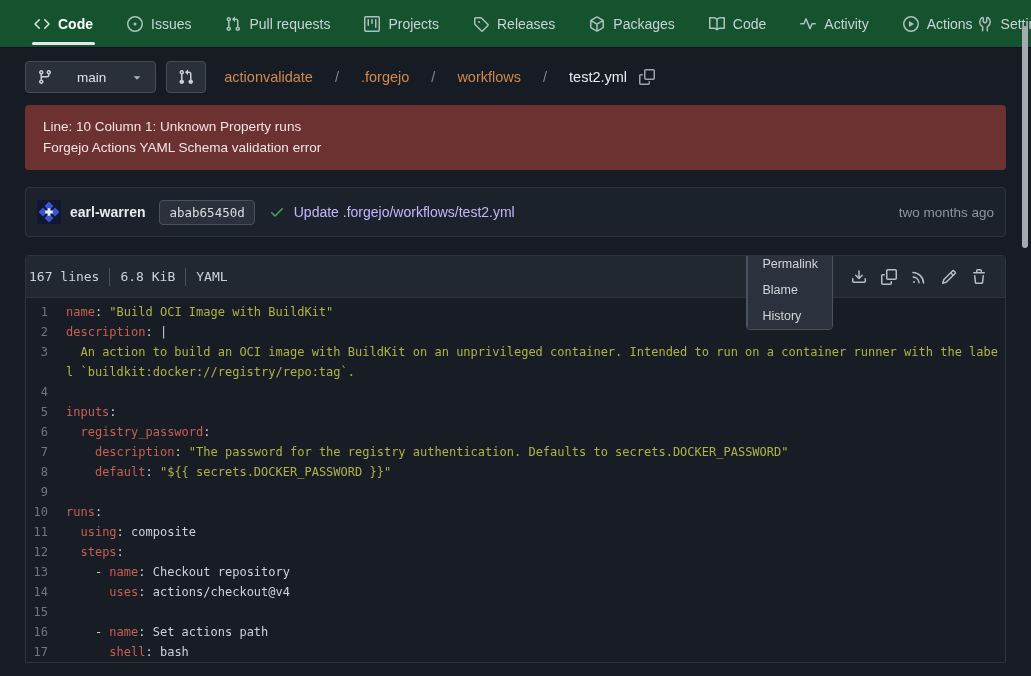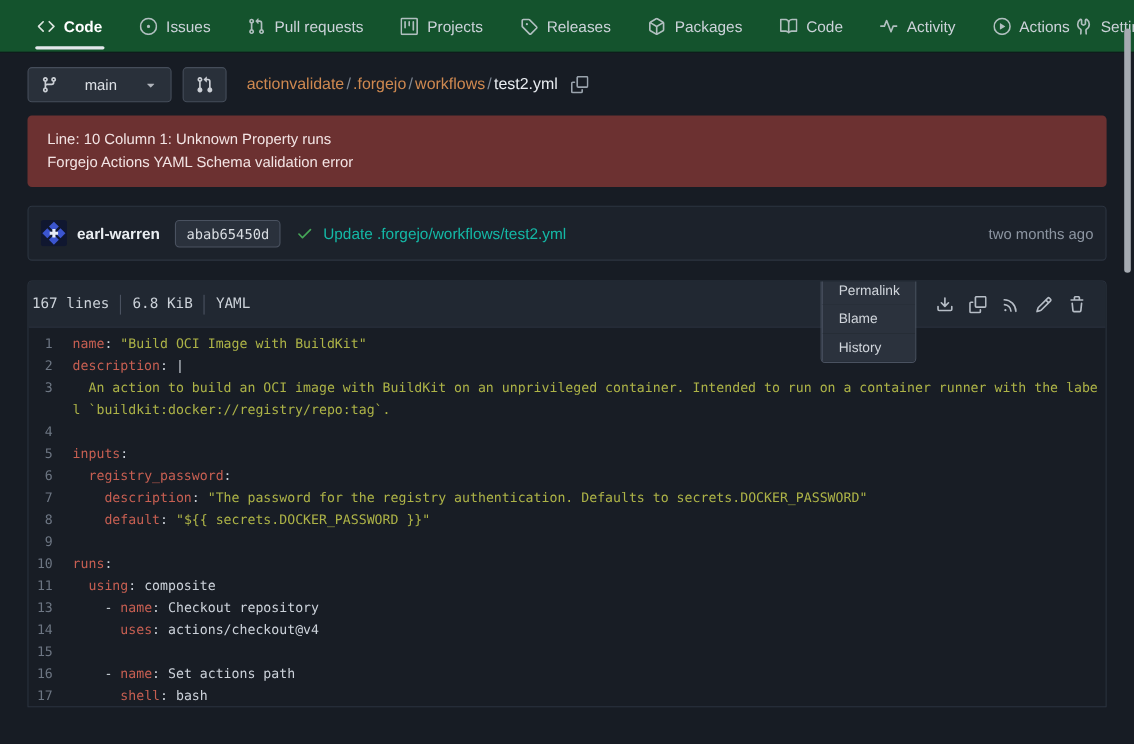--- a/index.html
+++ b/index.html
@@ -55,21 +55,21 @@
     padding:0 11px; gap:9px; font-size:14px;
   }
   .avatar { width:24px; height:24px; border-radius:3px; overflow:hidden; flex:0 0 24px; }
   .author { font-weight:bold; color:#e9edf1; cursor:pointer; }
   .sha-badge {
     font-family:"DejaVu Sans Mono", monospace; font-size:12.5px;
     background:#2a313c; border:1px solid #4a5260; border-radius:4px;
     padding:4px 9px; color:#d9dde2; margin:0 5px; cursor:pointer;text-align:center;
   }
   .check { color:#46a758; display:flex; }
-  .commit-msg { color:#14b8a6; cursor:pointer; }
+  .commit-msg { color:#c4b5fd; cursor:pointer; }
   .commit-time { margin-left:auto; color:#8d96a2; font-size:13.5px; }
   
   .file-box { margin:0 25px; border:1px solid #2c3440; border-radius:4px 4px 0 0; overflow:hidden; }
   .file-head {
     background:#212832; display:flex; align-items:center; height:42px;
     padding:0 10px 0 3px; border-bottom:1px solid #2c3440;
   }
   .file-meta {
     display:flex; align-items:center;
     font-family:"DejaVu Sans Mono", monospace; font-size:13px; color:#ccd2d9;
@@ -208,21 +208,21 @@
       </span>
   </div>
   <div class="btn">
     <span class="icn">
         <svg viewBox="0 0 16 16" width="16" height="16" fill="currentColor" aria-hidden="true">
           <path d="M9.573.677 7.177 3.073a.25.25 0 0 0 0 .354l2.396 2.396A.25.25 0 0 0 10 5.646V4h1a1 1 0 0 1 1 1v5.628a2.251 2.251 0 1 0 1.5 0V5A2.5 2.5 0 0 0 11 2.5h-1V.854a.25.25 0 0 0-.427-.177ZM3.75 2.5a.75.75 0 1 0 0 1.5.75.75 0 0 0 0-1.5Zm-2.25.75a2.25 2.25 0 1 1 3 2.122v5.256a2.251 2.251 0 1 1-1.5 0V5.372a2.25 2.25 0 0 1-1.5-2.122Zm11.75 8.25a.75.75 0 1 0 0 1.5.75.75 0 0 0 0-1.5Z"></path>
         </svg>
       </span>
   </div>
   <div class="crumbs">
-    <span style="display:flex;align-items:center;gap:2px;">
+    <span style="display:flex;align-items:center;gap:22px;">
         <span class="crumb-link">actionvalidate</span>
         <span class="crumb-sep">/</span>
         <span class="crumb-link">.forgejo</span>
         <span class="crumb-sep">/</span>
         <span class="crumb-link">workflows</span>
         <span class="crumb-sep">/</span>
         <span class="crumb-last">test2.yml</span>
       </span>
     <span class="copy-path">
         <svg viewBox="0 0 16 16" width="16" height="16" fill="currentColor" aria-hidden="true">
@@ -339,20 +339,24 @@
       </div>
       <div class="code-row">
         <span class="ln">10</span>
         <span class="cc"><span class="tok-key">runs</span><span class="tok-pln">:</span></span>
       </div>
       <div class="code-row">
         <span class="ln">11</span>
         <span class="cc"><span class="tok-pln">  </span><span class="tok-key">using</span><span class="tok-pln">: </span><span class="tok-pln">composite</span></span>
       </div>
       <div class="code-row">
+        <span class="ln">12</span>
+        <span class="cc"><span class="tok-pln">  </span><span class="tok-key">steps</span><span class="tok-pln">:</span></span>
+      </div>
+      <div class="code-row">
         <span class="ln">13</span>
         <span class="cc"><span class="tok-pln">    - </span><span class="tok-key">name</span><span class="tok-pln">: </span><span class="tok-pln">Checkout repository</span></span>
       </div>
       <div class="code-row">
         <span class="ln">14</span>
         <span class="cc"><span class="tok-pln">      </span><span class="tok-key">uses</span><span class="tok-pln">: </span><span class="tok-pln">actions/checkout@v4</span></span>
       </div>
       <div class="code-row">
         <span class="ln">15</span>
         <span class="cc"></span>

